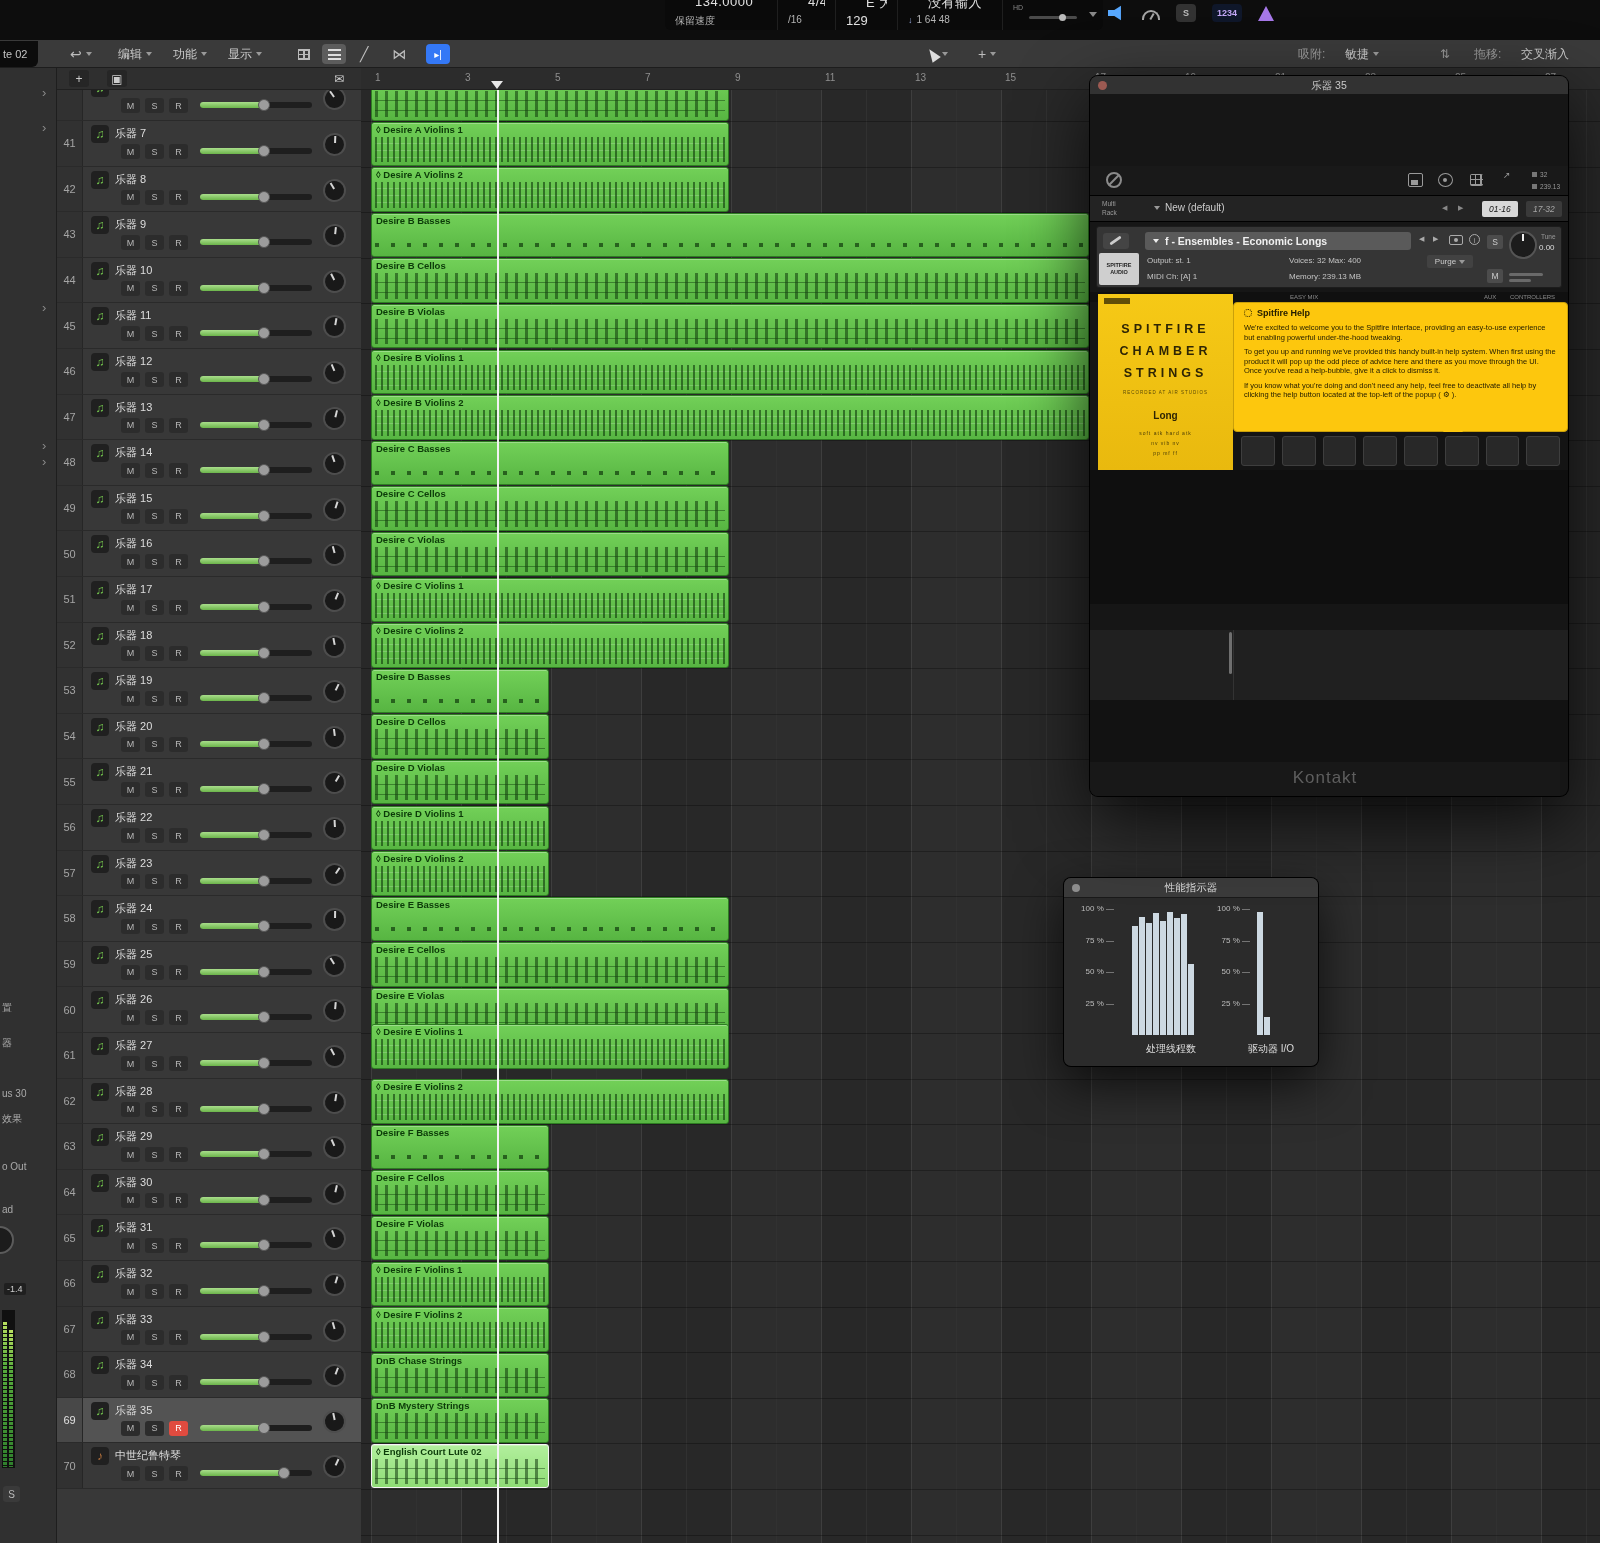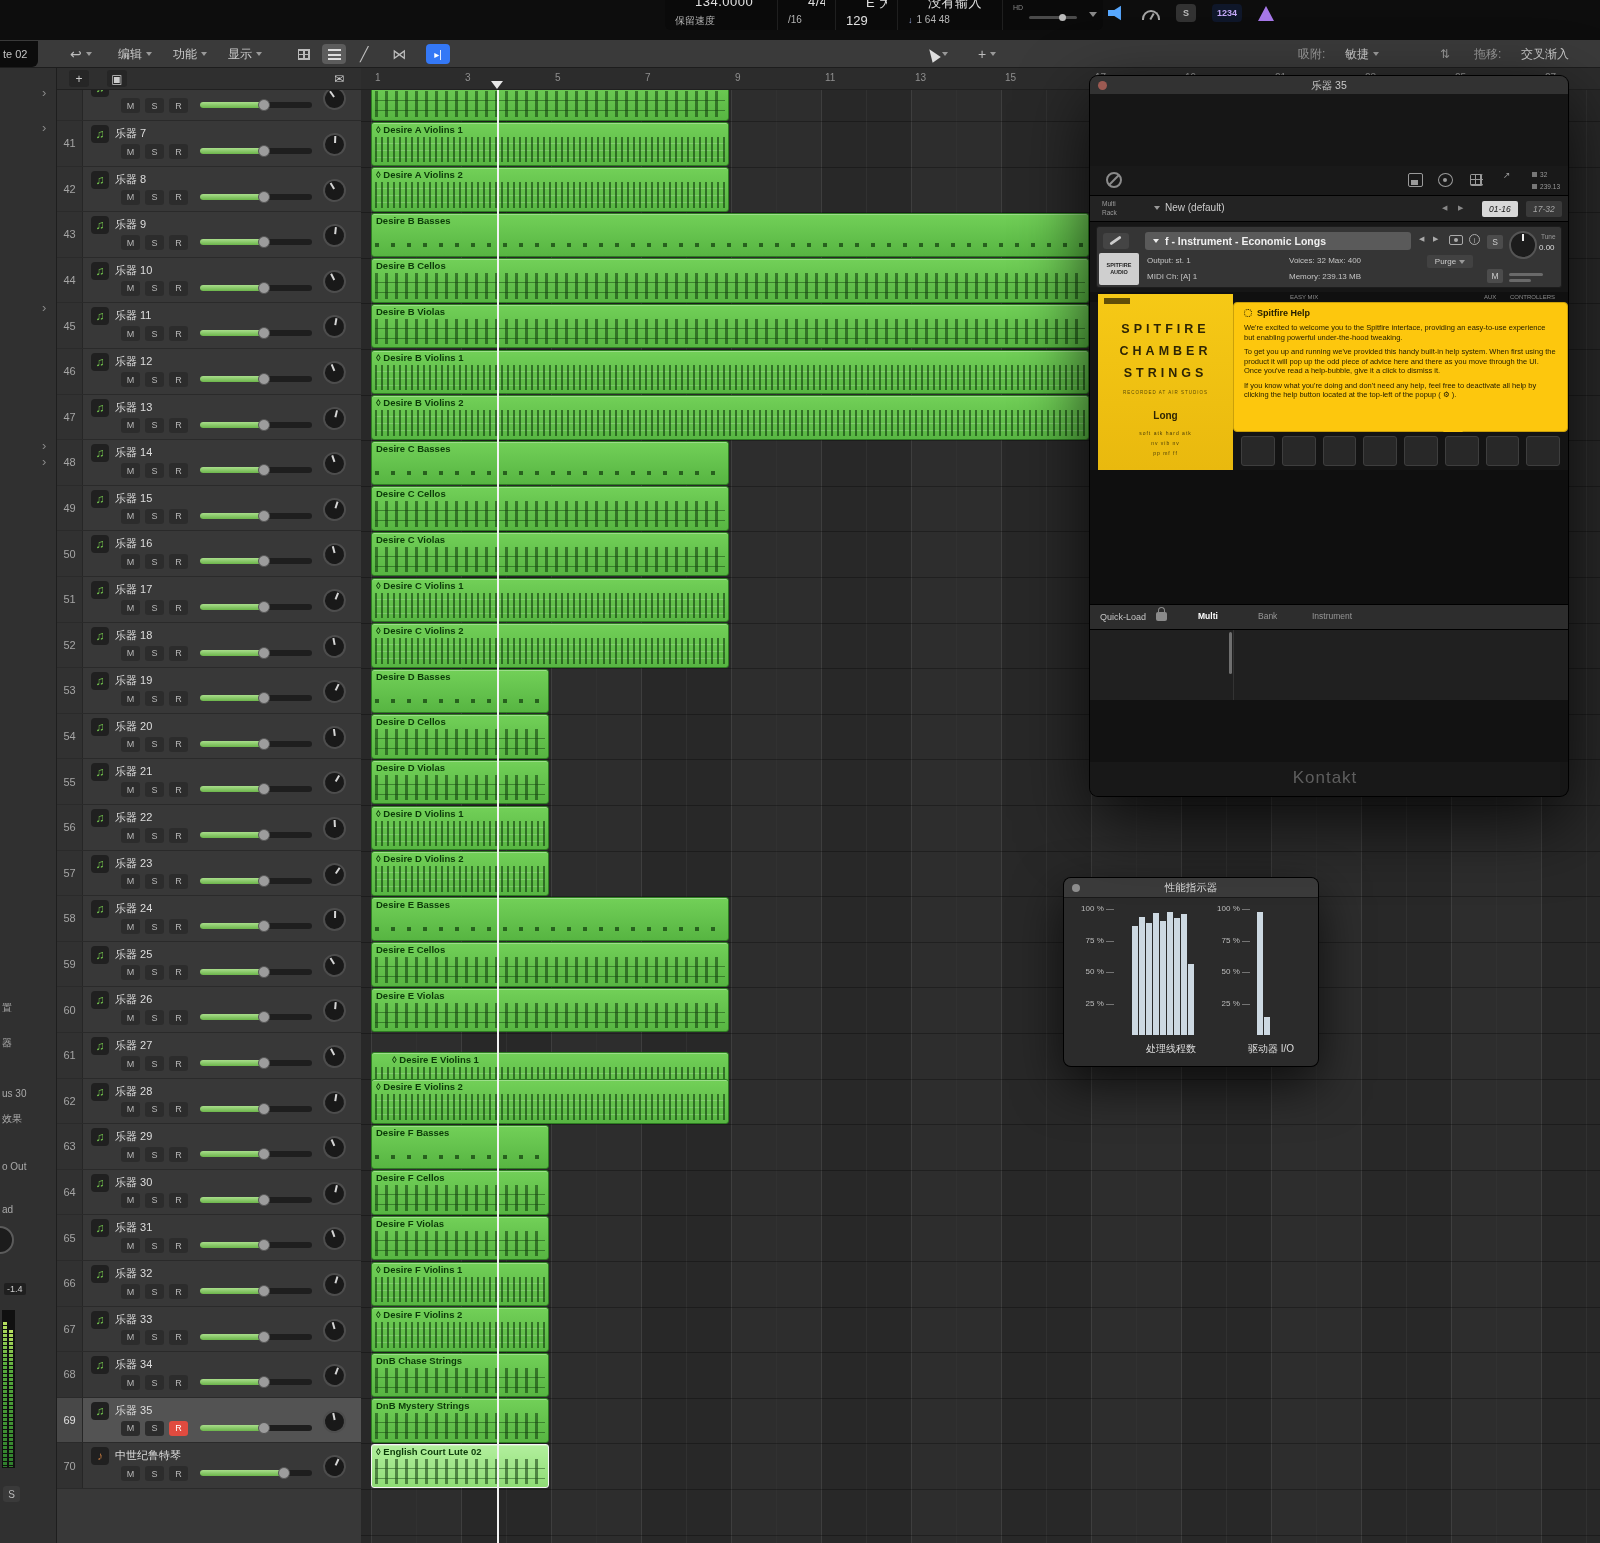--- a/index.html
+++ b/index.html
@@ -900,21 +900,21 @@
           <div class="notes nv0"></div>
         </div>
         <div class="region" style="top: 852.3px; left: 10px; width: 358px;">
           <div class="rlabel">Desire E Cellos</div>
           <div class="notes nv2"></div>
         </div>
         <div class="region" style="top: 897.9px; left: 10px; width: 358px;">
           <div class="rlabel">Desire E Violas</div>
           <div class="notes nv2"></div>
         </div>
-        <div class="region" style="top: 962px; left: 10px; width: 358px; padding-left: 16px;">
+        <div class="region" style="top: 934px; left: 10px; width: 358px;">
           <div class="rlabel">◊ Desire E Violins 1</div>
           <div class="notes nv1"></div>
         </div>
         <div class="region" style="top: 989.1px; left: 10px; width: 358px;">
           <div class="rlabel">◊ Desire E Violins 2</div>
           <div class="notes nv1"></div>
         </div>
         <div class="region" style="top: 1034.7px; left: 10px; width: 178px;">
           <div class="rlabel">Desire F Basses</div>
           <div class="notes nv0"></div>
@@ -987,21 +987,21 @@
 
     <div class="kslotzone">
       <div class="kslot">
         <div class="wrench-btn"></div>
         <div class="sf-badge">
           <div>SPITFIRE</div>
           <div>AUDIO</div>
         </div>
         <div class="kslot-head">
             <span class="tb-chev" style="border-top-color:#eee"></span>
-            <span>f - Instrument - Economic Longs</span>
+            <span>f - Ensembles - Economic Longs</span>
           </div>
         <div class="kslot-ic" style="left:322px">◀</div>
         <div class="kslot-ic" style="left:336px">▶</div>
         <div class="cam-icon"></div>
         <div class="info-icon">i</div>
         <div class="sbtn">S</div>
         <div class="kknob"></div>
         <div class="tune-lbl">Tune</div>
         <div class="tune-val">0.00</div>
         <div class="kslot-row" style="left:50px; top:29px">Output:  st. 1</div>
@@ -1052,27 +1052,20 @@
           <div class="kskey"></div>
           <div class="kskey"></div>
           <div class="kskey"></div>
           <div class="kskey"></div>
           <div class="kskey"></div>
         </div>
     </div>
 
     <div class="kblack"></div>
 
-    <div class="qlbar">
-      <span style="position:absolute; left:10px; top:7px">Quick-Load</span>
-      <span class="lock-icon"></span>
-      <span class="qltab on" style="left:108px">Multi</span>
-      <span class="qltab" style="left:168px">Bank</span>
-      <span class="qltab" style="left:222px">Instrument</span>
-    </div>
     <div class="kbrowser">
       <div class="kbr-div"></div>
       <div class="kbr-scroll"></div>
     </div>
     <div class="kgap"></div>
     <div class="kfooter">
       <div class="kfooter-txt">Kontakt</div>
     </div>
   </div>
 

